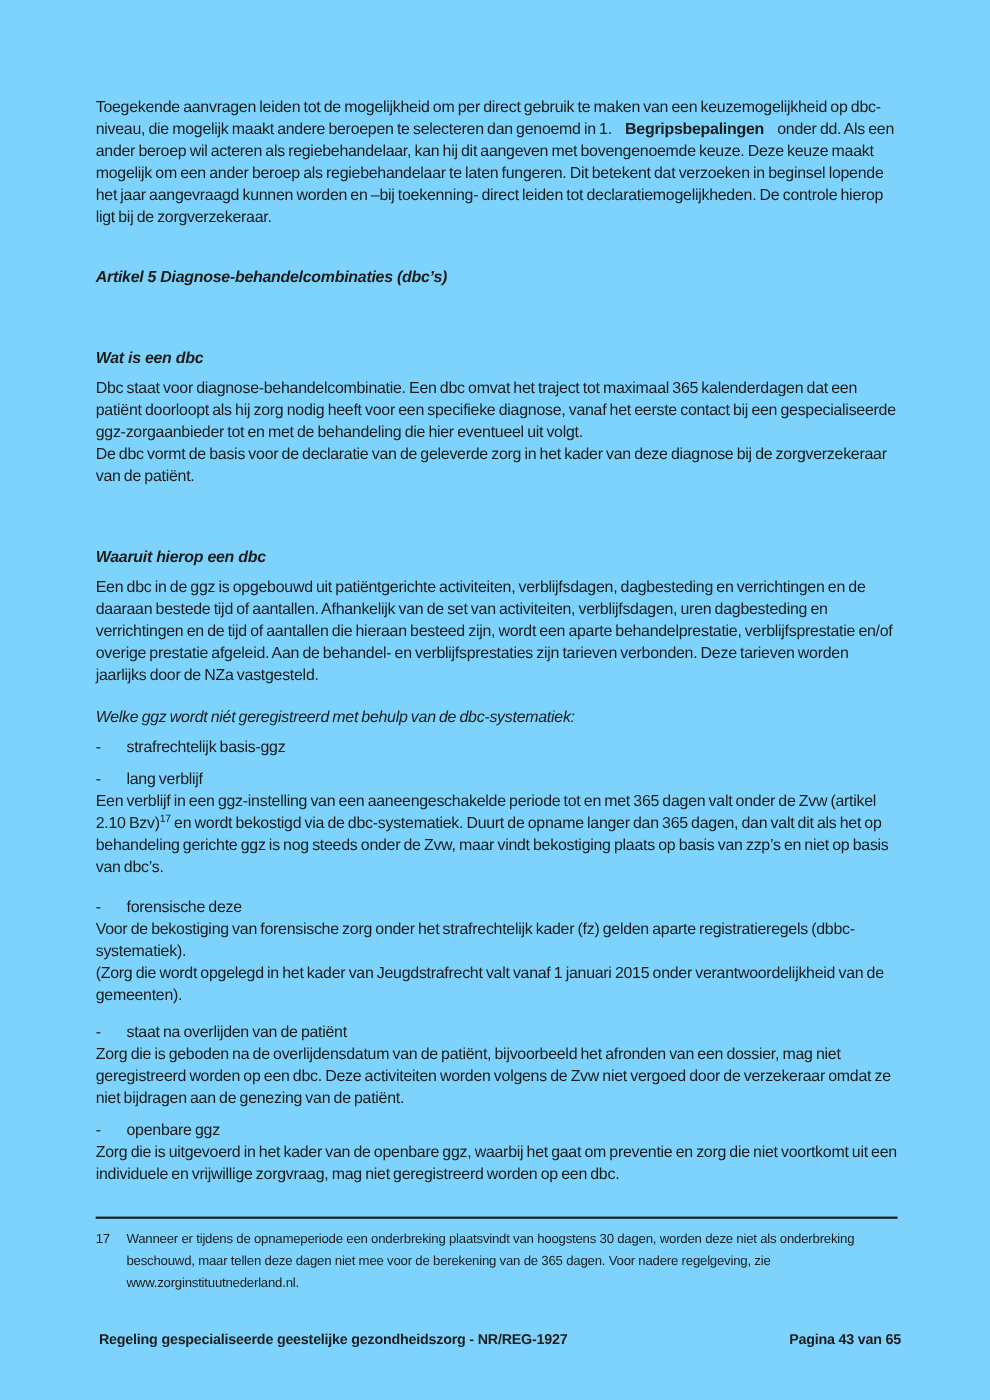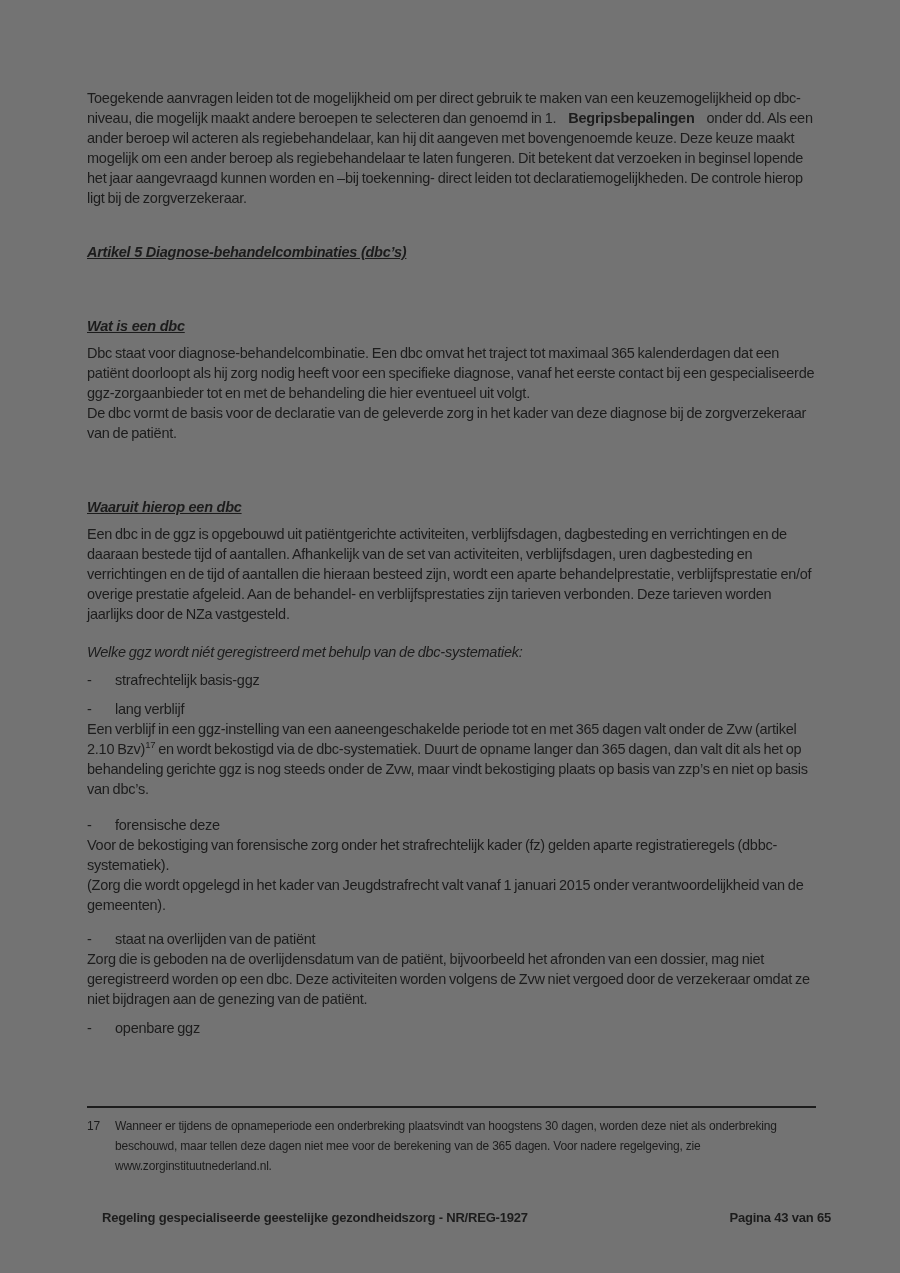--- a/index.html
+++ b/index.html
@@ -2,21 +2,21 @@
 <html><head>
 <meta charset="utf-8">
 <style>
   * { margin: 0; padding: 0; box-sizing: border-box; }
   html, body { background: #e8e8e8; }
   .page {
     position: relative;
     width: 900px;
     height: 1273px;
     margin: 0 auto;
-    background: #737373;
+    background: #7dd3fc;
     font-family: "Liberation Sans", sans-serif;
     color: #1c1c1c;
     overflow: hidden;
   }
   .content {
     position: absolute;
     left: 87px;
     top: 88px;
     width: 729px;
   }
@@ -29,21 +29,20 @@
   }
   .inline-bold {
     font-weight: 700;
     margin: 0 12px;
   }
   .heading-italic {
     font-size: 14.5px;
     line-height: 20px;
     font-style: italic;
     letter-spacing: -0.25px;
-    text-decoration: underline;
   }
   .mt-article { margin-top: 34px; }
   .mt-section { margin-top: 54px; }
   .mt-after-heading { margin-top: 7px; }
   .mt-welke { margin-top: 18px; font-style: italic; }
   .list-item {
     display: flex;
     font-size: 14.5px;
     line-height: 20px;
     letter-spacing: -0.25px;
@@ -74,21 +73,21 @@
     width: 729px;
     display: flex;
     font-size: 12px;
     line-height: 20px;
     letter-spacing: -0.2px;
   }
   .footnote .marker { width: 28px; flex: 0 0 28px; }
   .footnote .fn-text { flex: 1; }
   .page-footer {
     position: absolute;
-    left: 102px;
+    left: 90px;
     top: 1210px;
     width: 729px;
     display: flex;
     justify-content: space-between;
     align-items: center;
     font-size: 13px;
     font-weight: 700;
     letter-spacing: -0.2px;
   }
 </style>
@@ -132,20 +131,21 @@
     <div class="list-item mt-li-md">
       <span class="marker">-</span>
       <span class="label">staat na overlijden van de patiënt</span>
     </div>
     <p class="para">Zorg die is geboden na de overlijdensdatum van de patiënt, bijvoorbeeld het afronden van een dossier, mag niet geregistreerd worden op een dbc. Deze activiteiten worden volgens de Zvw niet vergoed door de verzekeraar omdat ze niet bijdragen aan de genezing van de patiënt.</p>
 
     <div class="list-item mt-li">
       <span class="marker">-</span>
       <span class="label">openbare ggz</span>
     </div>
+    <p class="para">Zorg die is uitgevoerd in het kader van de openbare ggz, waarbij het gaat om preventie en zorg die niet voortkomt uit een individuele en vrijwillige zorgvraag, mag niet geregistreerd worden op een dbc.</p>
 
   </div>
 
   <div class="footnote-rule"></div>
 
   <div class="footnote">
     <span class="marker">17</span>
     <span class="fn-text">Wanneer er tijdens de opnameperiode een onderbreking plaatsvindt van hoogstens 30 dagen, worden deze niet als onderbreking beschouwd, maar tellen deze dagen niet mee voor de berekening van de 365 dagen. Voor nadere regelgeving, zie www.zorginstituutnederland.nl.</span>
   </div>
 

